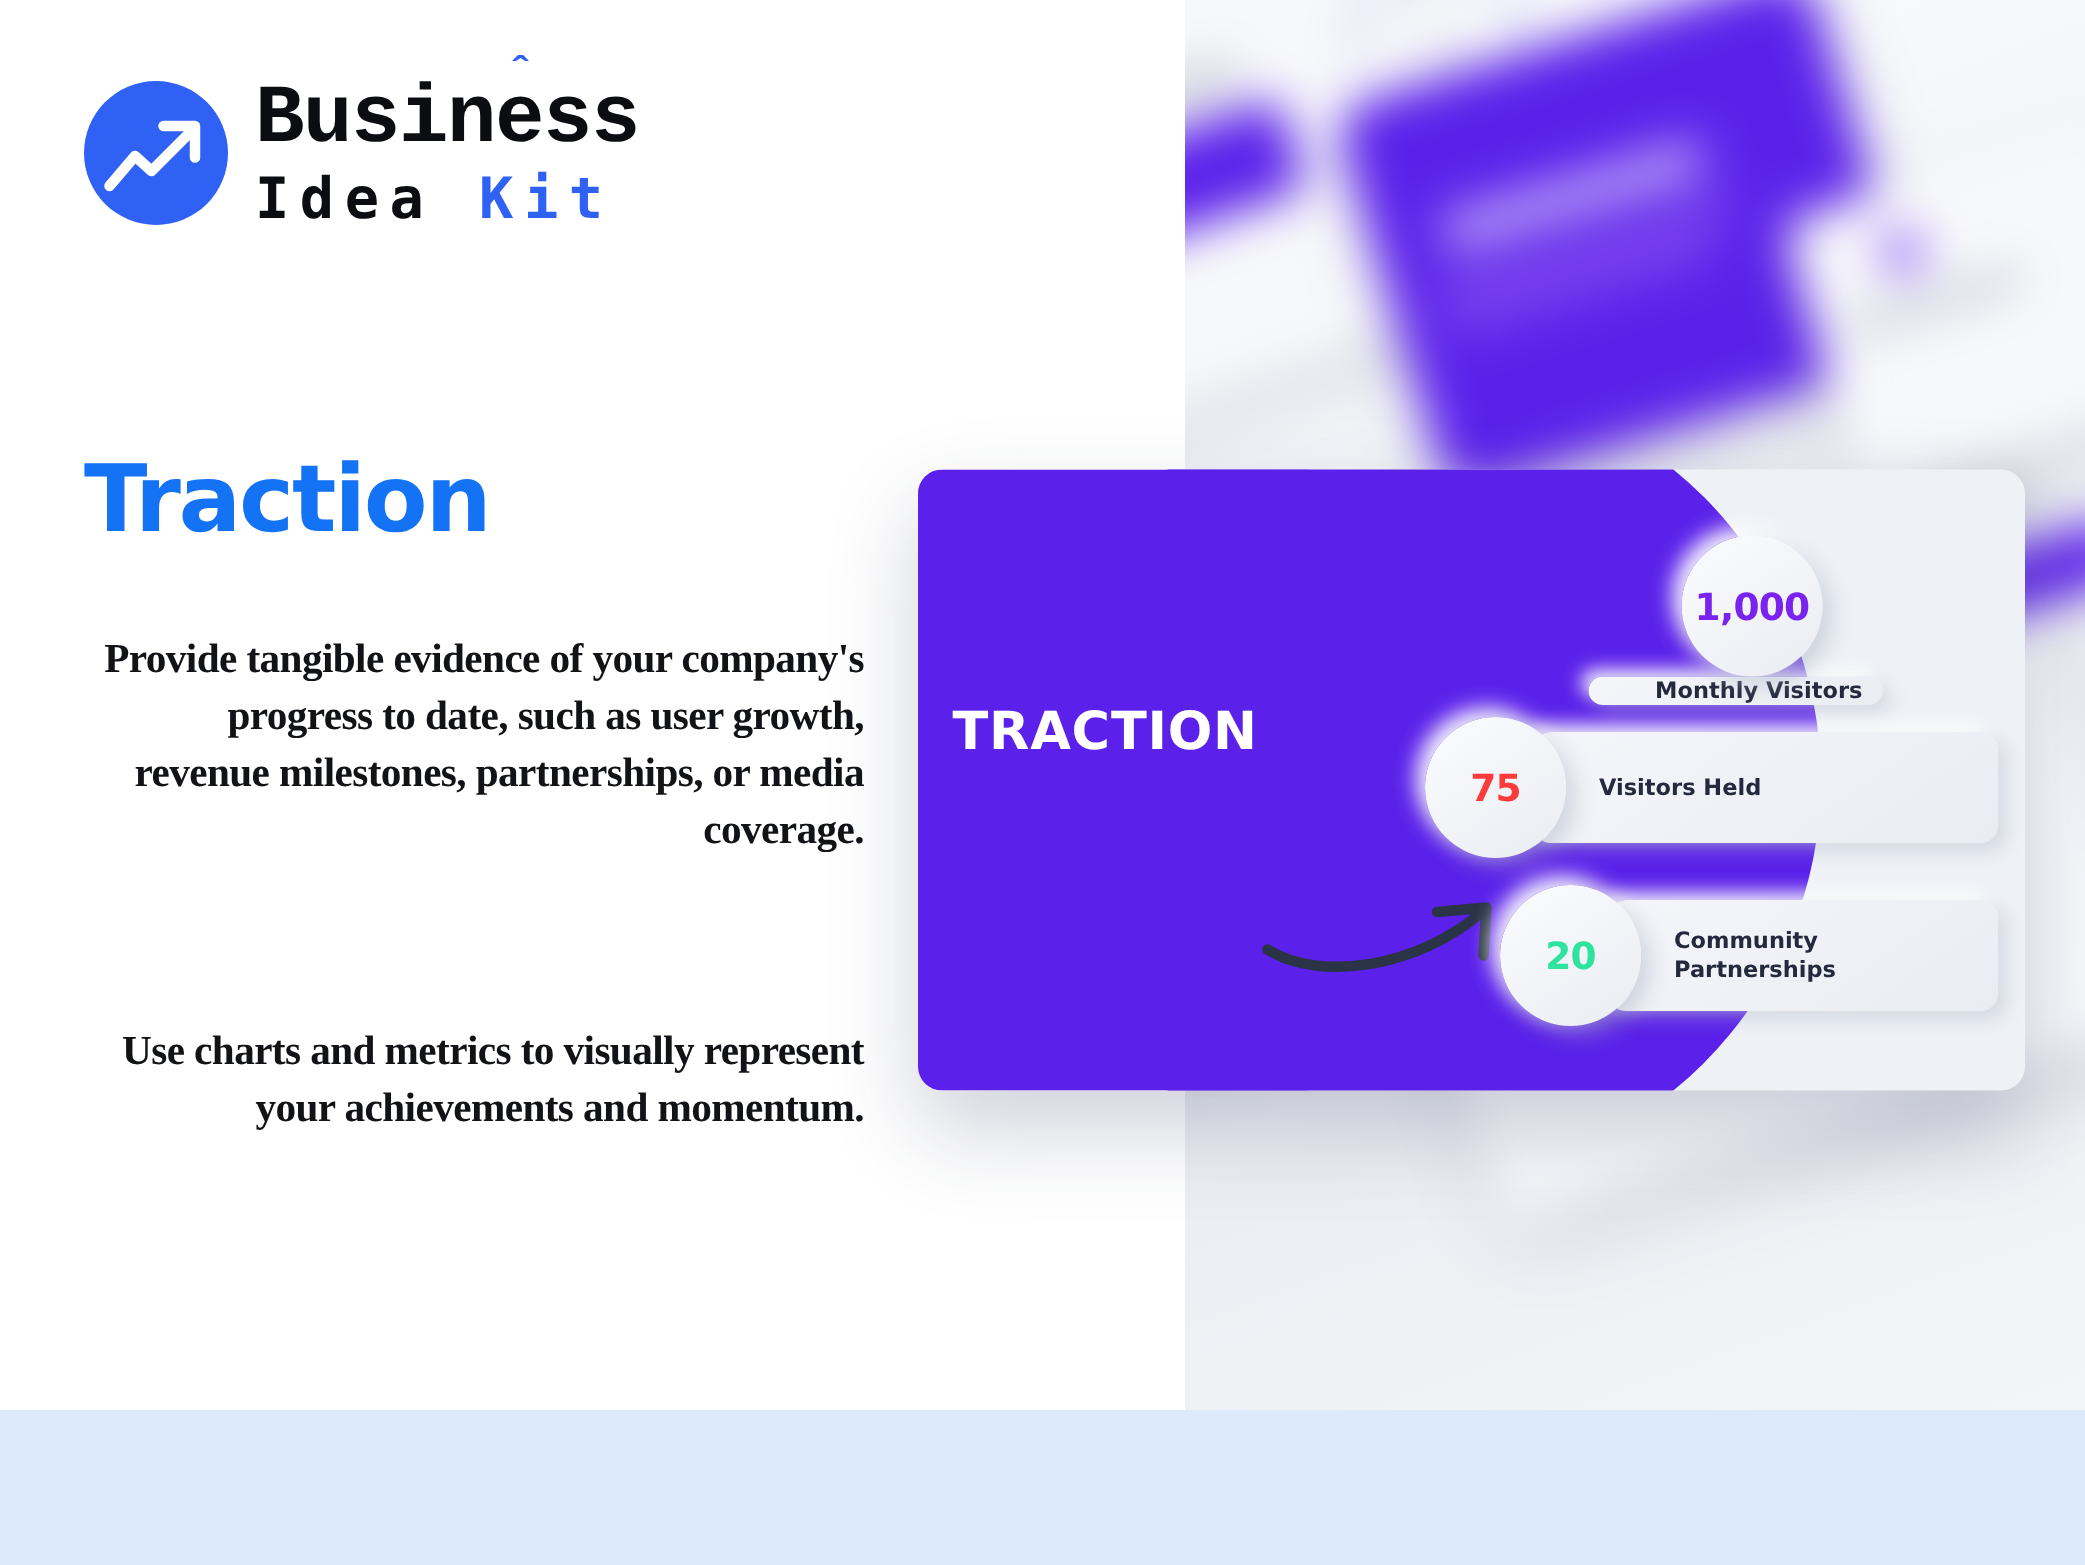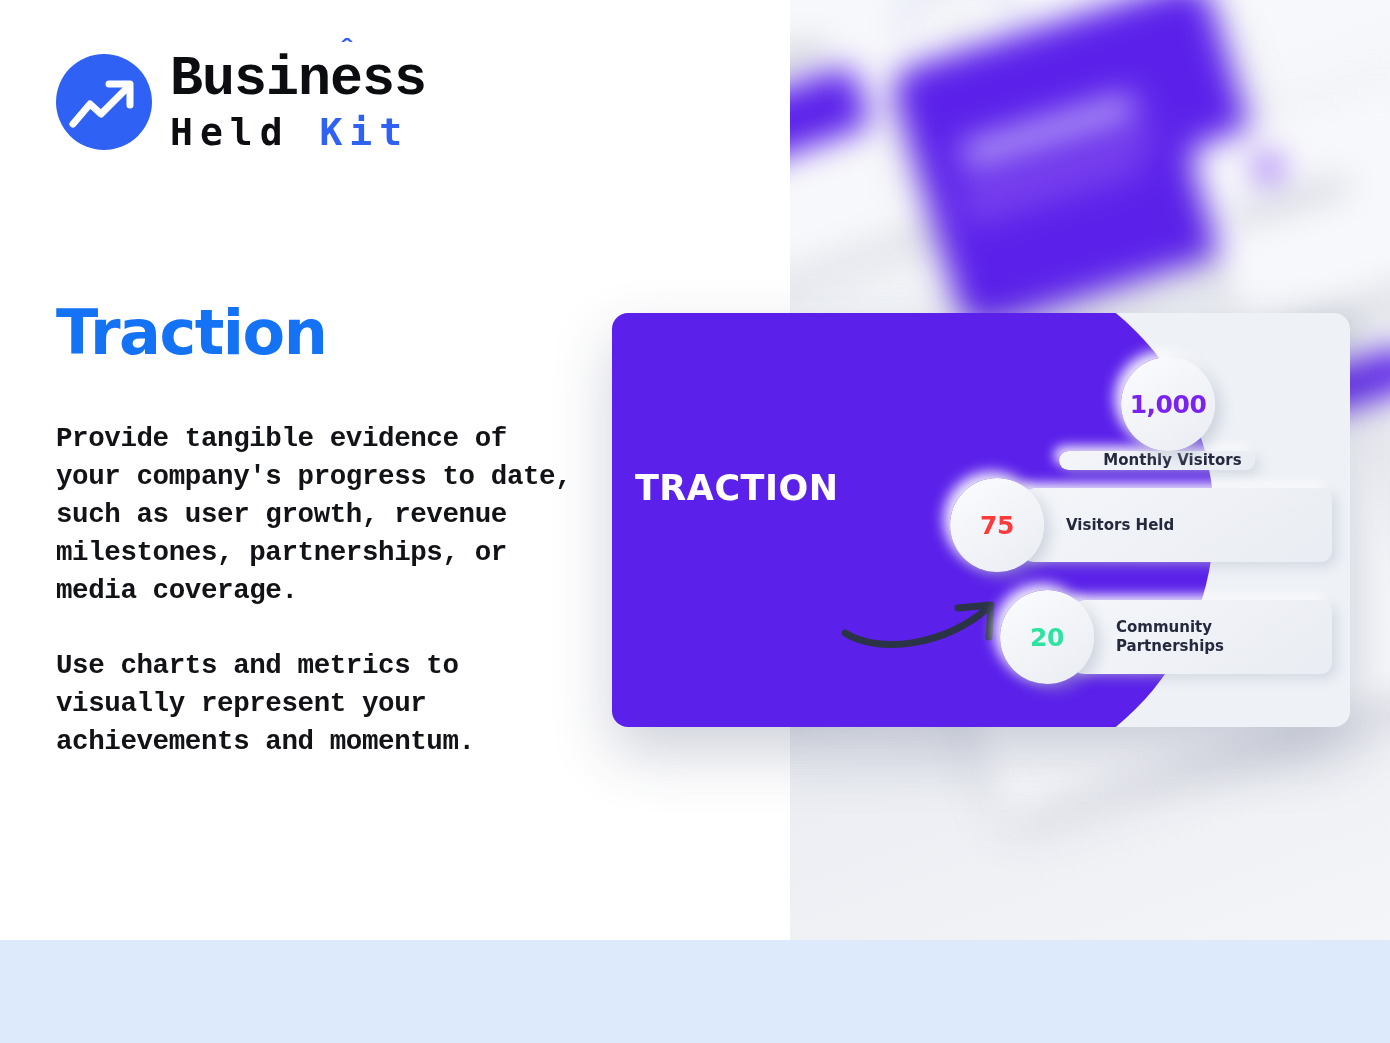--- a/index.html
+++ b/index.html
@@ -54,24 +54,24 @@
   .logo-line2 .kit { color: #2f62f4; margin-top: 28px; }
 
   .page-title {
     position: absolute; left: 56px; top: 296px;
     font-size: 62px; font-weight: 800; color: #1472f5; letter-spacing: -1.5px;
     font-family: "DejaVu Sans", sans-serif;
   }
   .body-para {
     position: absolute; left: 56px; width: 520px;
     font-size: 27.5px; font-weight: 700; color: #121317; line-height: 38px;
-    font-family: Liberation Mono, monospace; letter-spacing: -0.4px;
+    font-family: Liberation Serif, serif; letter-spacing: -0.4px; text-align: right;
   }
   #para-1 { top: 420px; }
-  #para-2 { top: 647px; }
+  #para-2 { top: 681px; }
 
   
   .slide-card {
     position: absolute; left: 612px; top: 313px; width: 738px; height: 414px;
     border-radius: 16px; background: #eef1f6; overflow: hidden;
     box-shadow: 0 26px 60px rgba(40,50,90,.22);
   }
   .slide-purple {
     position: absolute; left: 0; top: 0; width: 260px; height: 100%;
     background: #5b21ea;
@@ -174,21 +174,21 @@
           <path d="M17 70 L34 50 L45 60 L72 33" fill="none" stroke="#ffffff" stroke-width="7" stroke-linecap="round" stroke-linejoin="round"></path>
           <path d="M53 30 L74 30 L74 51" fill="none" stroke="#ffffff" stroke-width="7" stroke-linecap="round" stroke-linejoin="round"></path>
         </svg>
       </div>
       <div class="logo-words">
         <div class="logo-line1">
           <span>Business</span>
           <span class="hat">ˆ</span>
         </div>
         <div class="logo-line2">
-          <span>Held</span>
+          <span>Idea</span>
           <span class="kit">Kit</span>
         </div>
       </div>
     </div>
 
     <h1 class="page-title">Traction</h1>
 
     <p id="para-1" class="body-para">Provide tangible evidence of your company's progress to date, such as user growth, revenue milestones, partnerships, or media coverage.</p>
     <p id="para-2" class="body-para">Use charts and metrics to visually represent your achievements and momentum.</p>
   </div>

